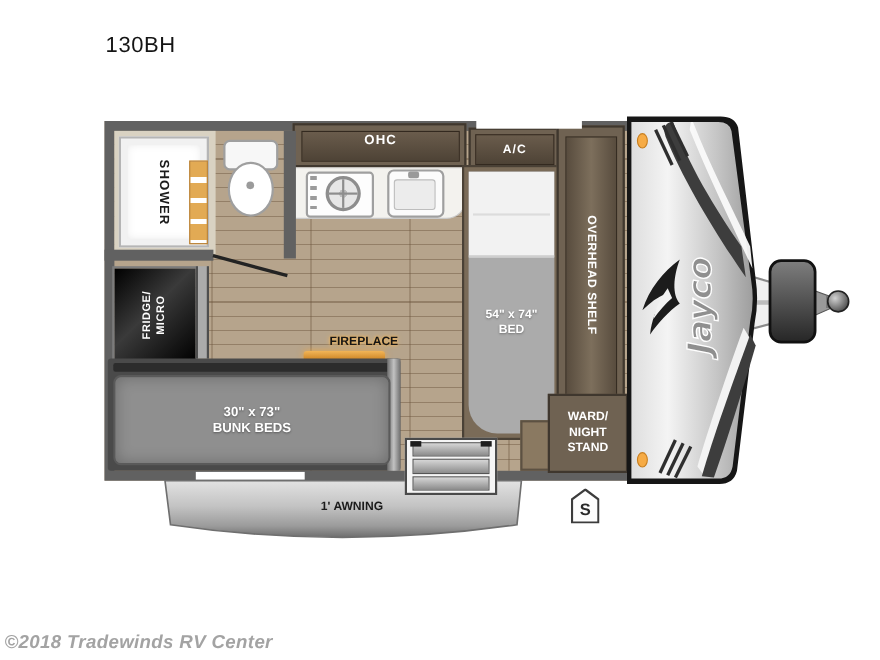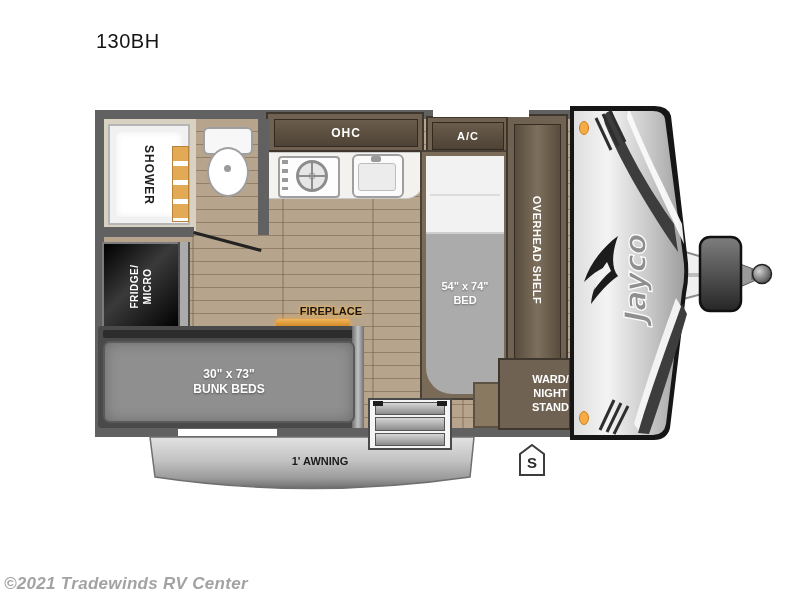--- a/index.html
+++ b/index.html
@@ -39,21 +39,21 @@
   #fridge{left:102px;top:242px;width:74px;height:84px;border:2px solid #7c7c7c;
           background:linear-gradient(135deg,#000 0%,#3a3a3a 45%,#000 100%);
           display:flex;align-items:center;justify-content:center;}
   #fridge .lbl{font-size:10px;letter-spacing:.5px;}
   #fridge-side{left:178px;top:242px;width:12px;height:84px;background:#ababab;
           border-left:2px solid #4e4e4e;border-right:2px solid #4e4e4e;box-sizing:border-box;}
 
   
   #ohc-cab{left:266px;top:112px;width:158px;height:40px;background:#6f6252;border:2px solid #3f372e;box-sizing:border-box;}
   #ohc-inner{left:274px;top:119px;width:142px;height:26px;background:linear-gradient(180deg,#6a5c4c,#4e4336);
-             border:1px solid #33291f;display:flex;align-items:center;justify-content:center;}
+             border:1px solid #33291f;display:flex;justify-content:center;}
   #ohc-inner .lbl{font-size:12px;letter-spacing:1px;}
   #counter{left:268px;top:152px;width:154px;height:45px;background:#f3f2ee;border:1px solid #c9c9c9;
            border-radius:0 0 18px 0;}
   #stove{left:278px;top:156px;width:58px;height:38px;background:#fdfdfd;border:2px solid #9f9f9f;border-radius:4px;}
   #stove-knobs{left:282px;top:160px;width:6px;height:30px;
            background:repeating-linear-gradient(180deg,#9a9a9a 0 4px, rgba(0,0,0,0) 4px 9px);}
   #burner{left:296px;top:160px;width:26px;height:26px;border:3px solid #8d8d8d;border-radius:50%;
           background:radial-gradient(circle at 50% 50%, #bdbdbd 0 20%, #e6e6e6 21% 100%);}
   #burner::before{content:"";position:absolute;left:12px;top:0;width:2px;height:26px;background:#8d8d8d;}
   #burner::after{content:"";position:absolute;left:0;top:12px;width:26px;height:2px;background:#8d8d8d;}
@@ -73,21 +73,21 @@
   #bed-pillow::after{content:"";position:absolute;left:4px;top:38px;width:70px;height:2px;background:#dcdcdc;}
   #bed-label{position:absolute;left:0;top:124px;width:78px;font-size:11px;text-shadow:0 1px 2px rgba(0,0,0,.35);}
 
   
   #shelf-col{left:506px;top:114px;width:62px;height:290px;background:#6f6252;border:2px solid #3f372e;box-sizing:border-box;}
   #shelf-inner{left:514px;top:124px;width:45px;height:250px;border:1px solid #352c22;
                background:linear-gradient(90deg,#584c3e,#7d6f5c 50%,#584c3e);
                display:flex;align-items:center;justify-content:center;}
   #shelf-inner .lbl{font-size:11px;letter-spacing:.5px;white-space:nowrap;}
   #wardrobe{left:498px;top:358px;width:73px;height:72px;background:#6f6252;border:2px solid #3f372e;box-sizing:border-box;
-            display:flex;align-items:center;justify-content:flex-end;z-index:1;}
+            display:flex;align-items:center;justify-content:center;z-index:1;}
   #wardrobe .lbl{font-size:11px;}
   #bed-foot-cab{left:473px;top:382px;width:30px;height:46px;background:#8a7961;border:2px solid #5c5142;box-sizing:border-box;}
 
   
   #fireplace-label{left:262px;top:305px;width:100px;font-size:11px;font-weight:bold;color:#161616;text-align:right;
                    text-shadow:0 0 5px #f7c06a,0 0 2px #f2a93e;}
   #fireplace-unit{left:276px;top:319px;width:74px;height:9px;border-radius:3px;
                   background:linear-gradient(180deg,#f2b558,#c97f1e);box-shadow:0 0 7px rgba(240,168,67,.9);}
   #bunk-frame{left:98px;top:326px;width:266px;height:102px;background:#4a4a4a;border-radius:3px;}
   #bunk-top-rail{left:103px;top:330px;width:252px;height:8px;background:#2c2c2c;border-radius:2px;}
@@ -256,14 +256,14 @@
     </g>
 
     <path fill="#1c1c1c" d="M618,236 C603,247 590,263 584,282 C591,275 598,270 605,267 C597,279 592,292 591,304 C599,293 608,283 618,276 C611,268 612,252 618,236 Z"></path>
     <path fill="#f2f2f2" d="M607,262 C601,270 596,280 594,290 C599,283 605,276 611,271 Z"></path>
     <text transform="translate(646,322) rotate(-90)" font-family="DejaVu Sans, sans-serif" font-style="italic" font-weight="bold" font-size="30" fill="#8f8f8f" stroke="#ffffff" stroke-width="1.2">Jayco</text>
 
     <ellipse cx="584" cy="128" rx="4.5" ry="6.5" fill="#f6ab45" stroke="#c97f1e"></ellipse>
     <ellipse cx="584" cy="418" rx="4.5" ry="6.5" fill="#f6ab45" stroke="#c97f1e"></ellipse>
   </svg>
 
-  <div id="copyright" class="abs">©2021 Tradewinds RV Center</div>
+  <div id="copyright" class="abs">©2018 Tradewinds RV Center</div>
 </div>
 
 </body></html>

